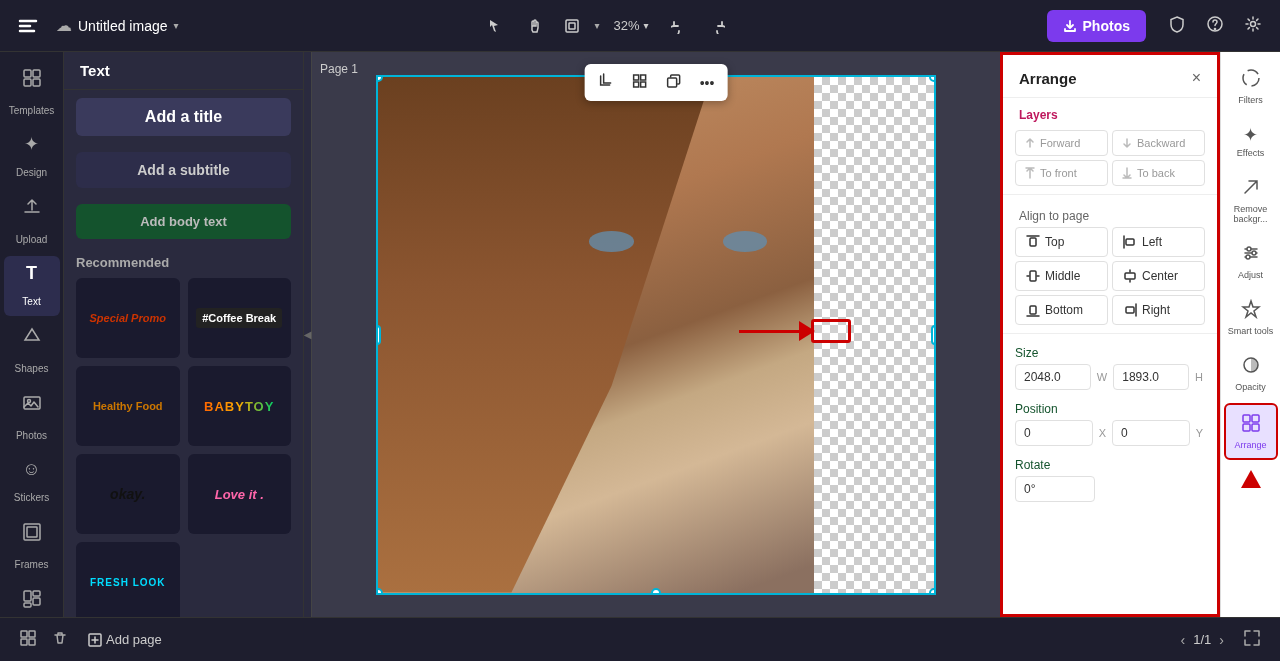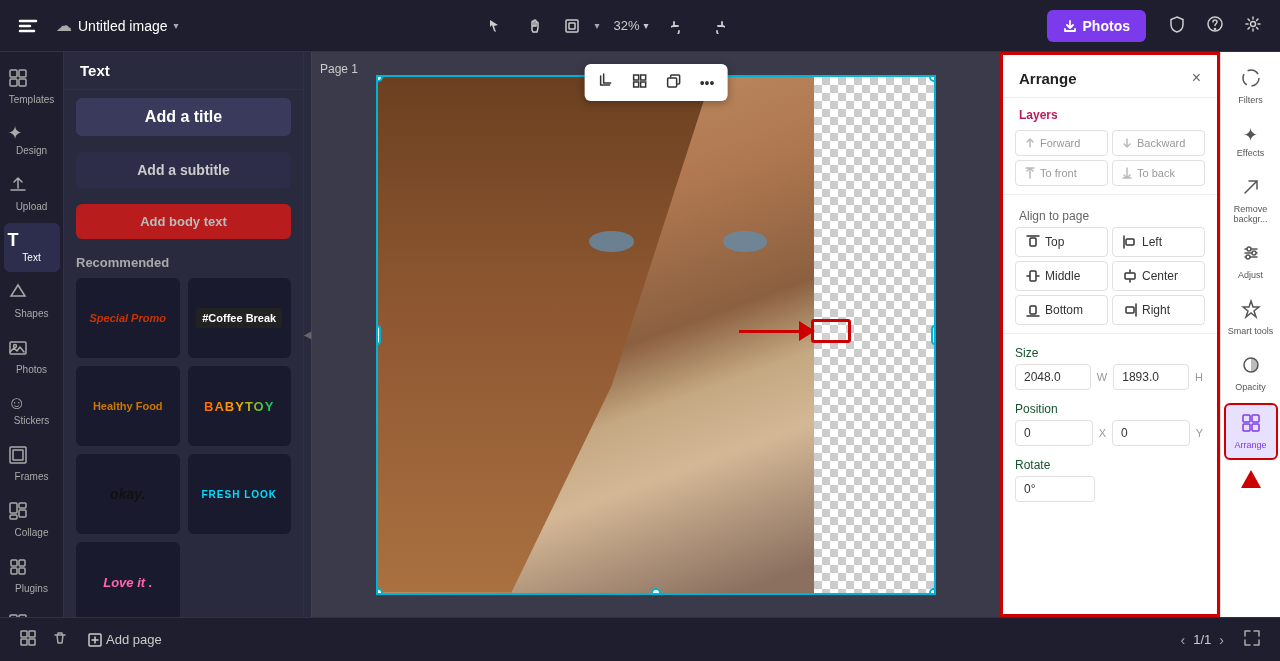--- a/index.html
+++ b/index.html
@@ -131,21 +131,22 @@
       align-items: center;
       padding: 8px 0;
       border-right: 1px solid #333;
       flex-shrink: 0;
       gap: 2px;
     }
 
     .sidebar-item {
       display: flex;
       flex-direction: column;
-      gap: 3px;
+      align-items: center;
+      gap: 14px;
       padding: 8px 4px;
       border-radius: 6px;
       cursor: pointer;
       width: 56px;
       color: #aaa;
     }
     .sidebar-item.active { background: #2d2d4e; color: #fff; }
 
     .sidebar-icon {
       font-size: 18px;
@@ -195,21 +196,21 @@
       font-size: 16px;
     }
 
     .text-btn-subtitle {
       background: #2d2d4a;
       color: #ccc;
       font-size: 14px;
     }
 
     .text-btn-body {
-      background: #b91c1c;
+      background: #14532d;
       color: #bbb;
       font-size: 13px;
     }
 
     .recommended-label {
       padding: 8px 12px 4px;
       color: #aaa;
       font-size: 13px;
       font-weight: 600;
     }
@@ -851,24 +852,24 @@
       <div class="template-item">
         <span class="tmpl-healthy">Healthy Food</span>
       </div>
       <div class="template-item">
         <span class="tmpl-babytoy">BABYTOY</span>
       </div>
       <div class="template-item">
         <span class="tmpl-okay">okay.</span>
       </div>
       <div class="template-item">
-        <span class="tmpl-fresh">FRESH LOOK</span>
+        <span class="tmpl-loveit">Love it .</span>
       </div>
       <div class="template-item">
-        <span class="tmpl-loveit">Love it .</span>
+        <span class="tmpl-fresh">FRESH LOOK</span>
       </div>
     </div>
   </div>
 
   <div style="width:8px; background:#2a2a3e; cursor:pointer; display:flex; align-items:center; justify-content:center; border-right:1px solid #444;">
     <span style="color:#666; font-size:10px;">◀</span>
   </div>
 
   <div class="canvas-area">
     <span class="page-label">Page 1</span>

